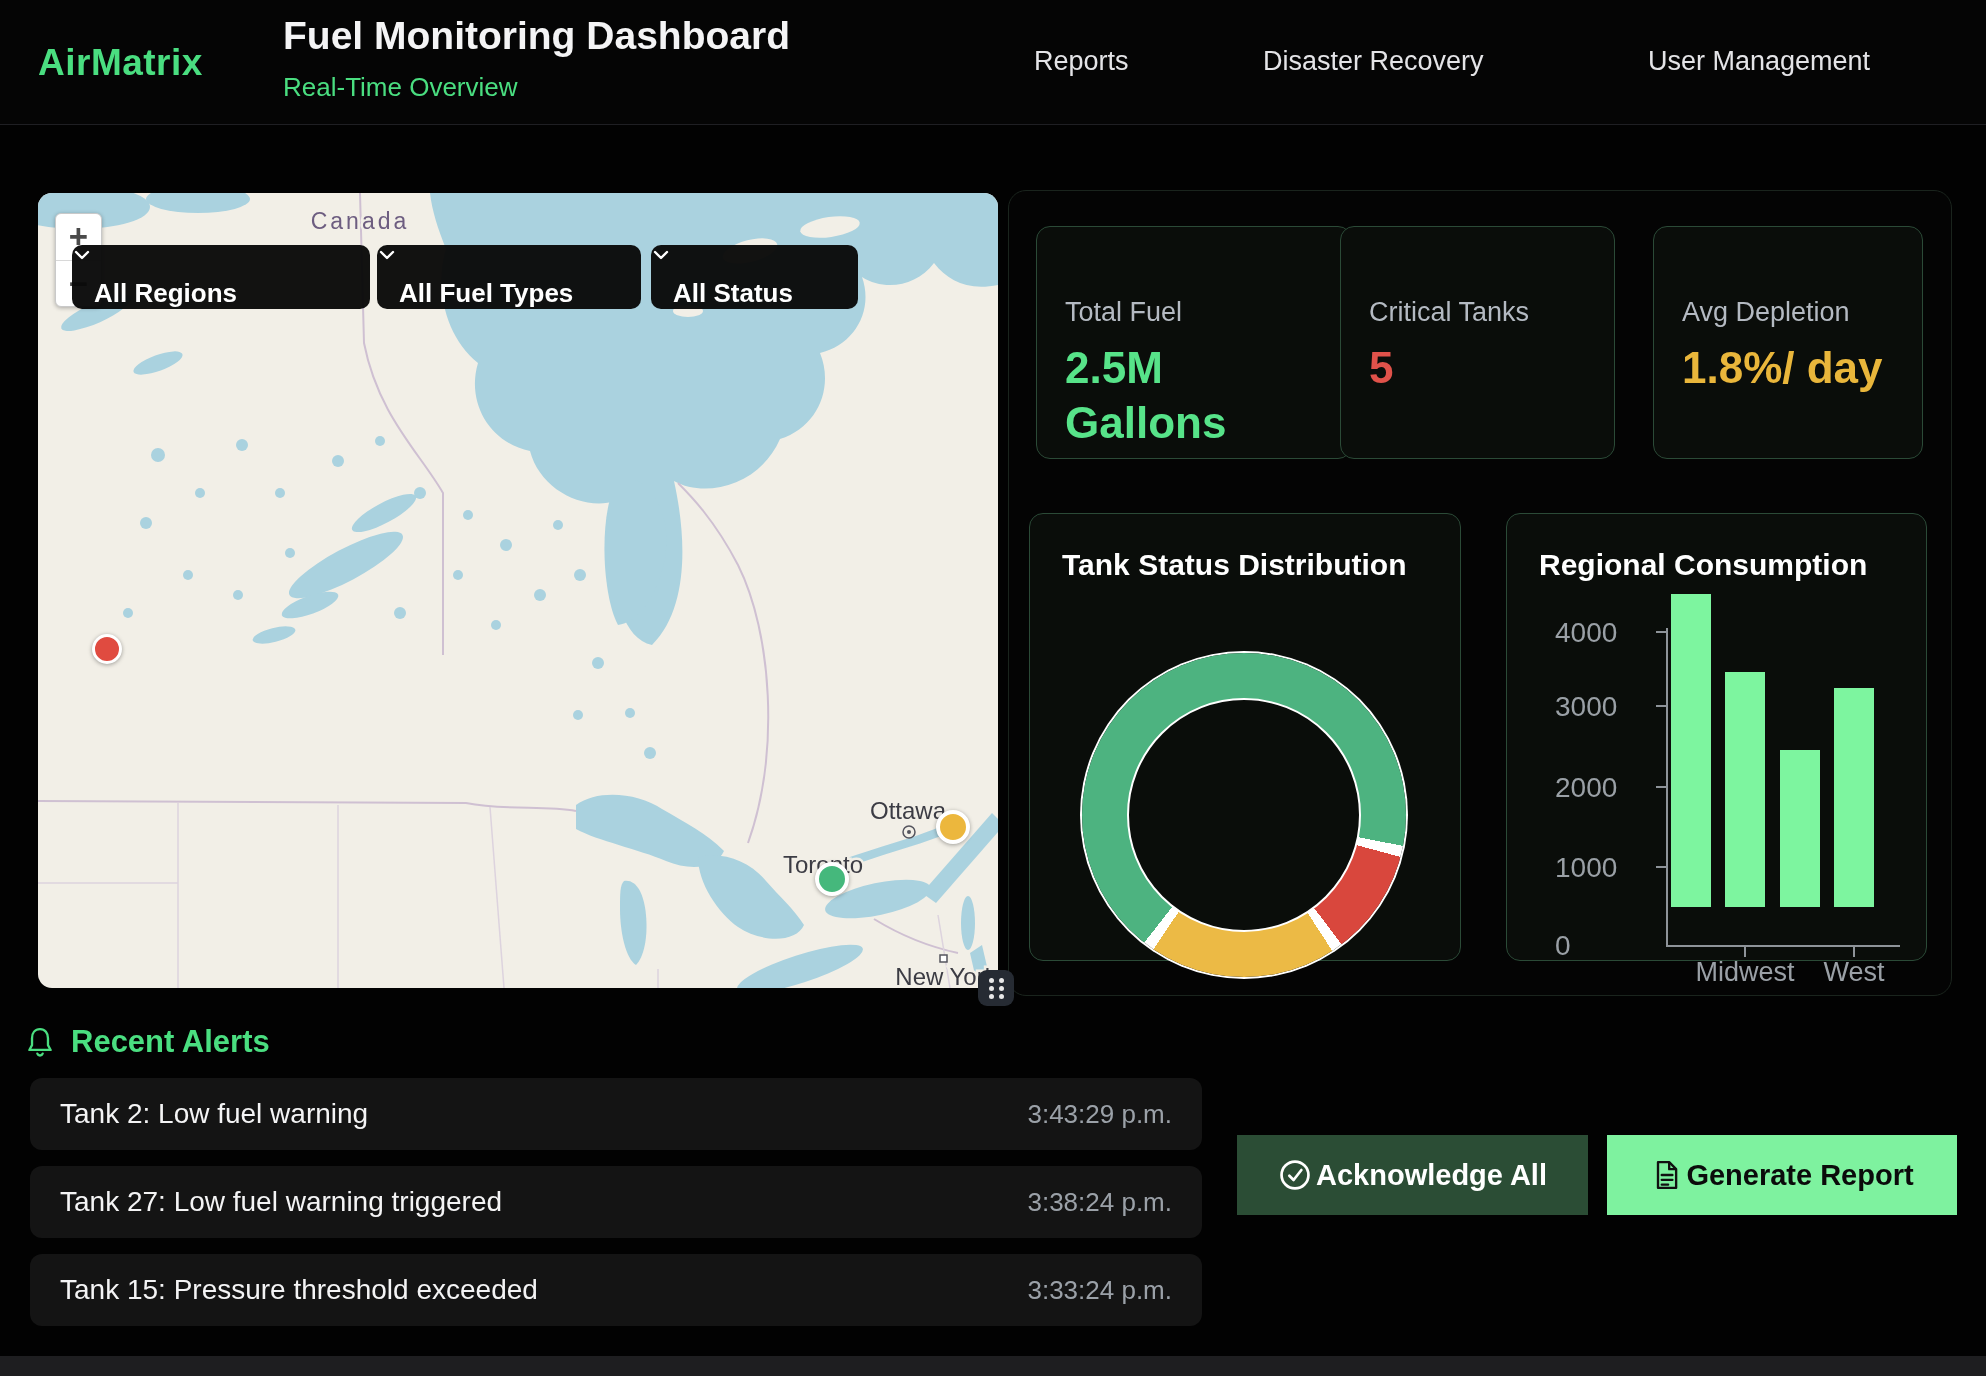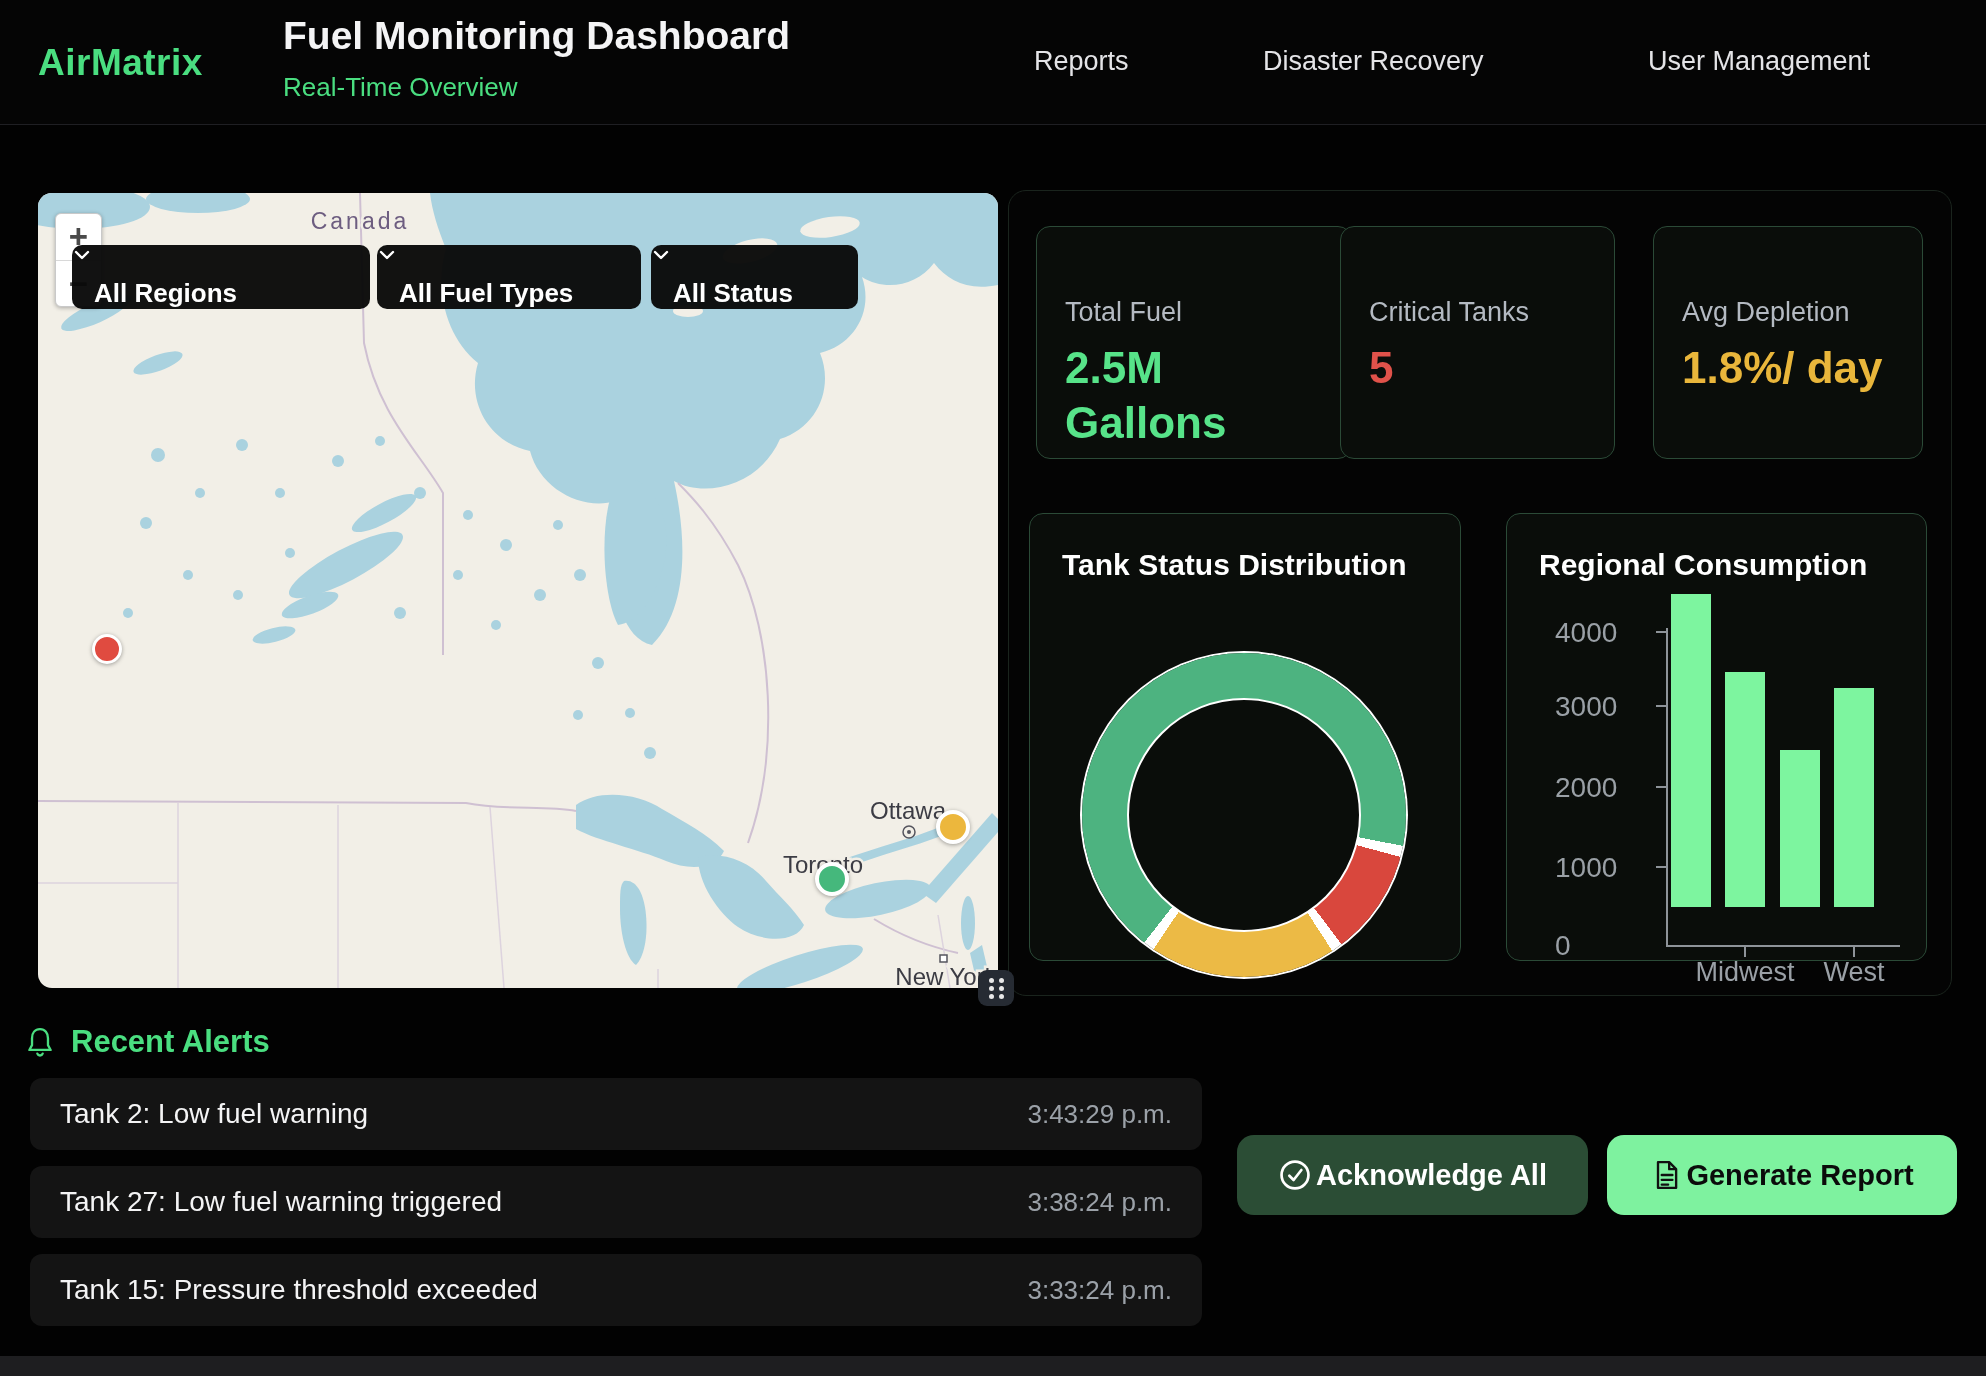--- a/index.html
+++ b/index.html
@@ -57,21 +57,21 @@
 
   
   .alerts-head{position:absolute;left:25px;top:1024px;display:flex;align-items:center;gap:16px;}
   .alerts-title{font-size:31px;font-weight:bold;color:#4ade80;}
   .alert-row{position:absolute;left:30px;width:1172px;height:72px;background:#141414;border-radius:12px;display:flex;align-items:center;justify-content:space-between;padding:0 30px;box-sizing:border-box;cursor:pointer;}
   .ar-1{top:1078px}.ar-2{top:1166px}.ar-3{top:1254px}
   .alert-msg{font-size:28px;color:#f4f4f5;}
   .alert-time{font-size:26px;color:#9ba1a8;}
 
   
-  .btn{position:absolute;top:1135px;height:80px;border-radius:17px;display:flex;align-items:center;justify-content:center;gap:4px;cursor:pointer;box-sizing:border-box;}
+  .btn{position:absolute;top:1135px;height:80px;border-radius:0;display:flex;align-items:center;justify-content:center;gap:4px;cursor:pointer;box-sizing:border-box;}
   .btn-ack{left:1237px;width:351px;background:#2b4d35;color:#fff;font-size:29px;font-weight:600;}
   .btn-gen{left:1607px;width:350px;background:#7ef29f;color:#0b0b0b;font-size:29px;font-weight:bold;}
 
   .footer-bar{position:absolute;left:0;top:1356px;width:1986px;height:20px;background:#1e1e20;}
 </style>
 </head>
 <body>
 
 <div id="app">
 

